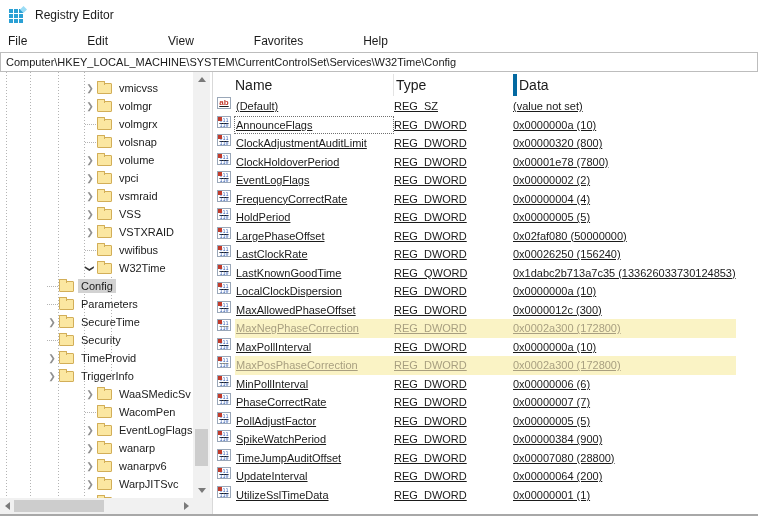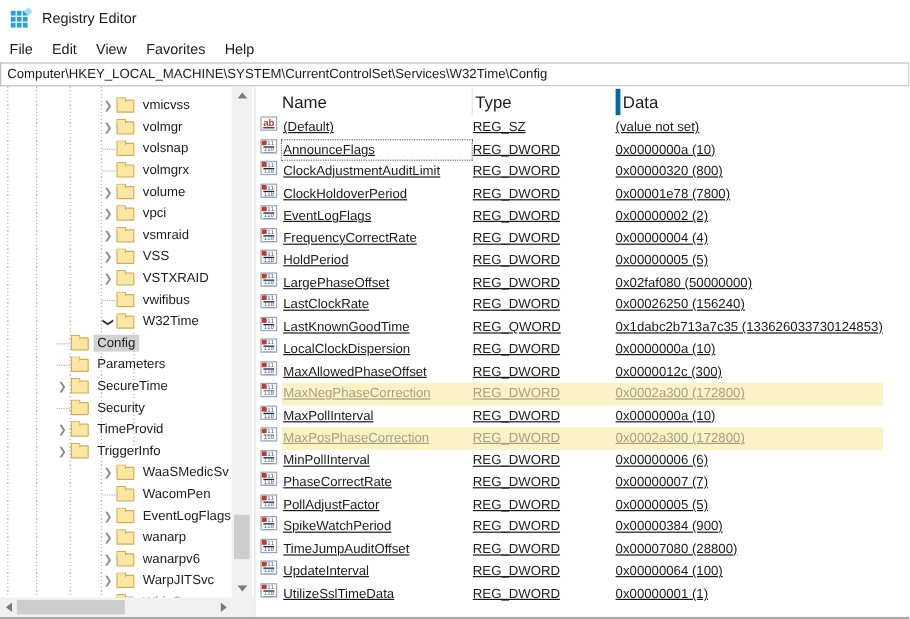--- a/index.html
+++ b/index.html
@@ -12,21 +12,21 @@
   
   .titlebar { height:30px; display:flex; align-items:center; padding-left:9px; }
   .appicon { position:relative; width:17px; height:17px; flex:0 0 17px; }
   .appicon .grid { position:absolute; left:0; top:2px; width:14px; height:14px;
     display:grid; grid-template-columns:repeat(3,1fr); grid-template-rows:repeat(3,1fr); gap:1px; }
   .appicon .grid i { background:var(--appblue,#2aa0d4); }
   .appicon .dia { position:absolute; right:0; top:0; width:5px; height:5px;
     background:#9adcf5; transform:rotate(45deg); }
   .wtitle { font-size:12px; margin-left:9px; }
   
-  .menubar { height:22px; display:flex; align-items:center; font-size:12px; }
+  .menubar { height:22px; display:flex; align-items:center; font-size:12px;gap:44px; }
   .menu-item { padding:3px 8px 4px 8px; cursor:default; }
   
   .addressbar input {
     display:block; width:100%; height:20px; border:1px solid #bdbdbd;
     font-family:"Liberation Sans", sans-serif; font-size:11px; padding:0 5px; color:#1b1b1b;
     outline:none;
   }
   
   .main { display:flex; height:442px; position:relative; }
   
@@ -136,26 +136,26 @@
               <span class="tlabel">vmicvss</span>
             </div>
             <div class="tree-item lvl1">
               <span class="chev">❯</span>
               <span class="folder"></span>
               <span class="tlabel">volmgr</span>
             </div>
             <div class="tree-item lvl1">
               <span class="chev"><span class="stub"></span></span>
               <span class="folder"></span>
+              <span class="tlabel">volmgrx</span>
+            </div>
+            <div class="tree-item lvl1">
+              <span class="chev"><span class="stub"></span></span>
+              <span class="folder"></span>
               <span class="tlabel">volsnap</span>
-            </div>
-            <div class="tree-item lvl1">
-              <span class="chev"><span class="stub"></span></span>
-              <span class="folder"></span>
-              <span class="tlabel">volmgrx</span>
             </div>
             <div class="tree-item lvl1">
               <span class="chev">❯</span>
               <span class="folder"></span>
               <span class="tlabel">volume</span>
             </div>
             <div class="tree-item lvl1">
               <span class="chev">❯</span>
               <span class="folder"></span>
               <span class="tlabel">vpci</span>
@@ -438,21 +438,21 @@
               <span class="cname">TimeJumpAuditOffset</span>
               <span class="ctype">REG_DWORD</span>
               <span class="cdata">0x00007080 (28800)</span>
             </div>
           </div>
           <div class="lrow">
             <span class="vicon icon-binary">011<br>110</span>
             <div class="rest">
               <span class="cname">UpdateInterval</span>
               <span class="ctype">REG_DWORD</span>
-              <span class="cdata">0x00000064 (100)</span>
+              <span class="cdata">0x00000064 (200)</span>
             </div>
           </div>
           <div class="lrow">
             <span class="vicon icon-binary">011<br>110</span>
             <div class="rest">
               <span class="cname">UtilizeSslTimeData</span>
               <span class="ctype">REG_DWORD</span>
               <span class="cdata">0x00000001 (1)</span>
             </div>
           </div>

